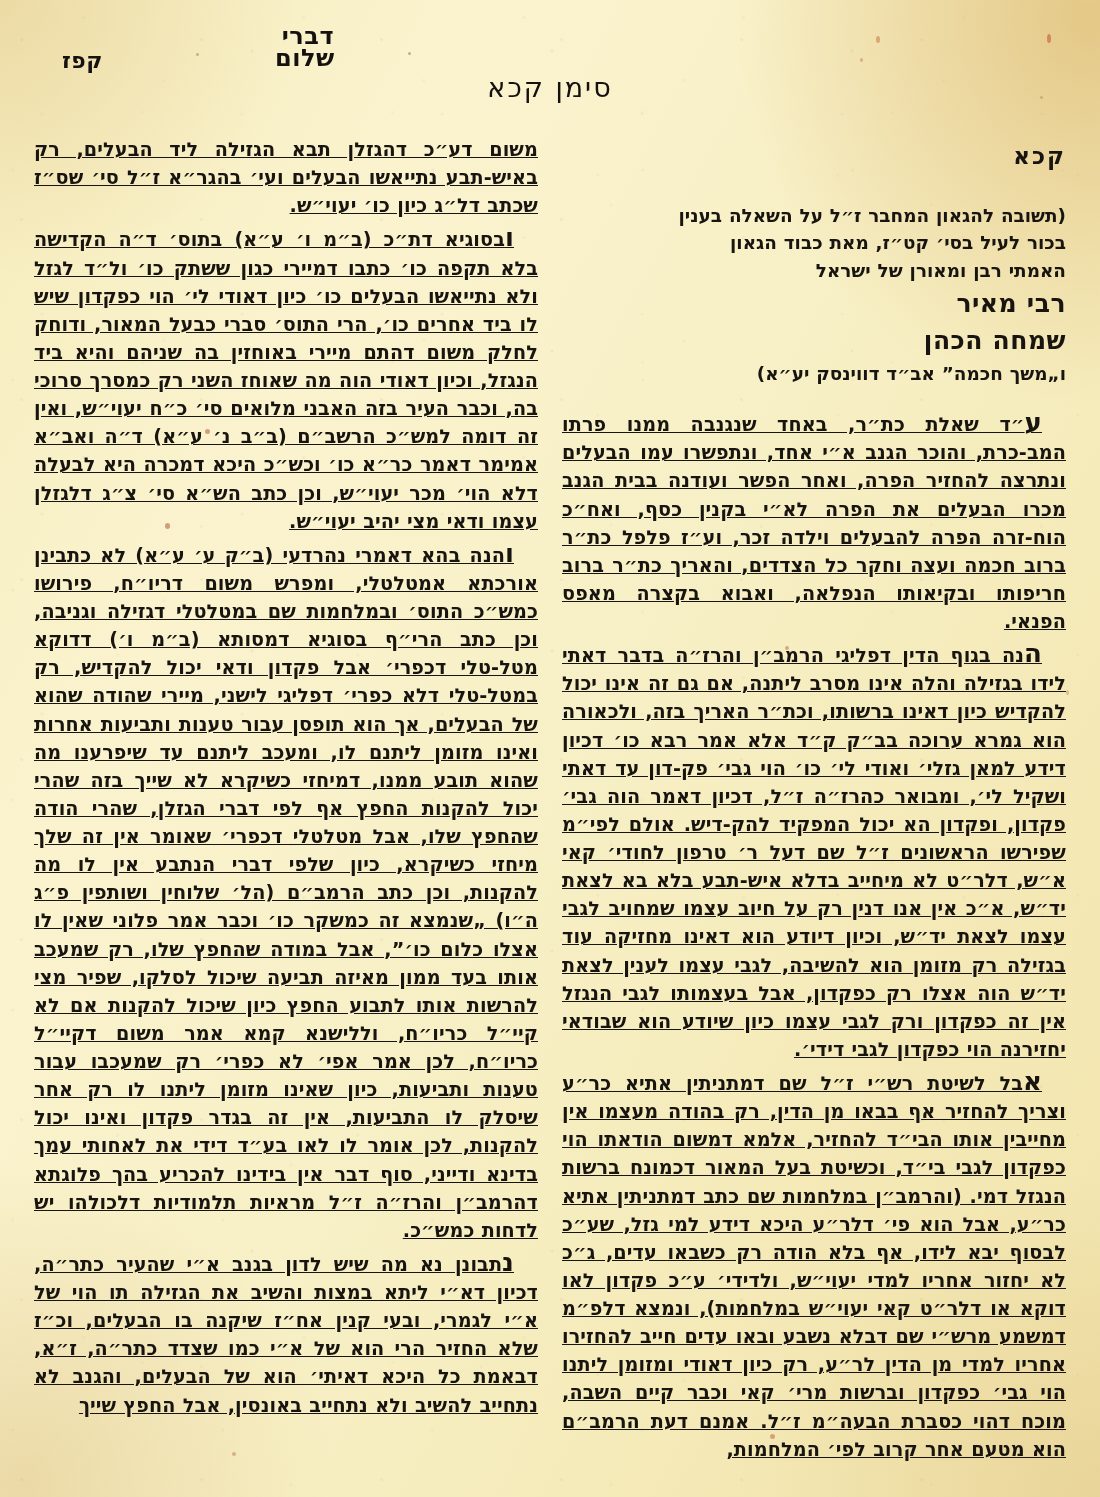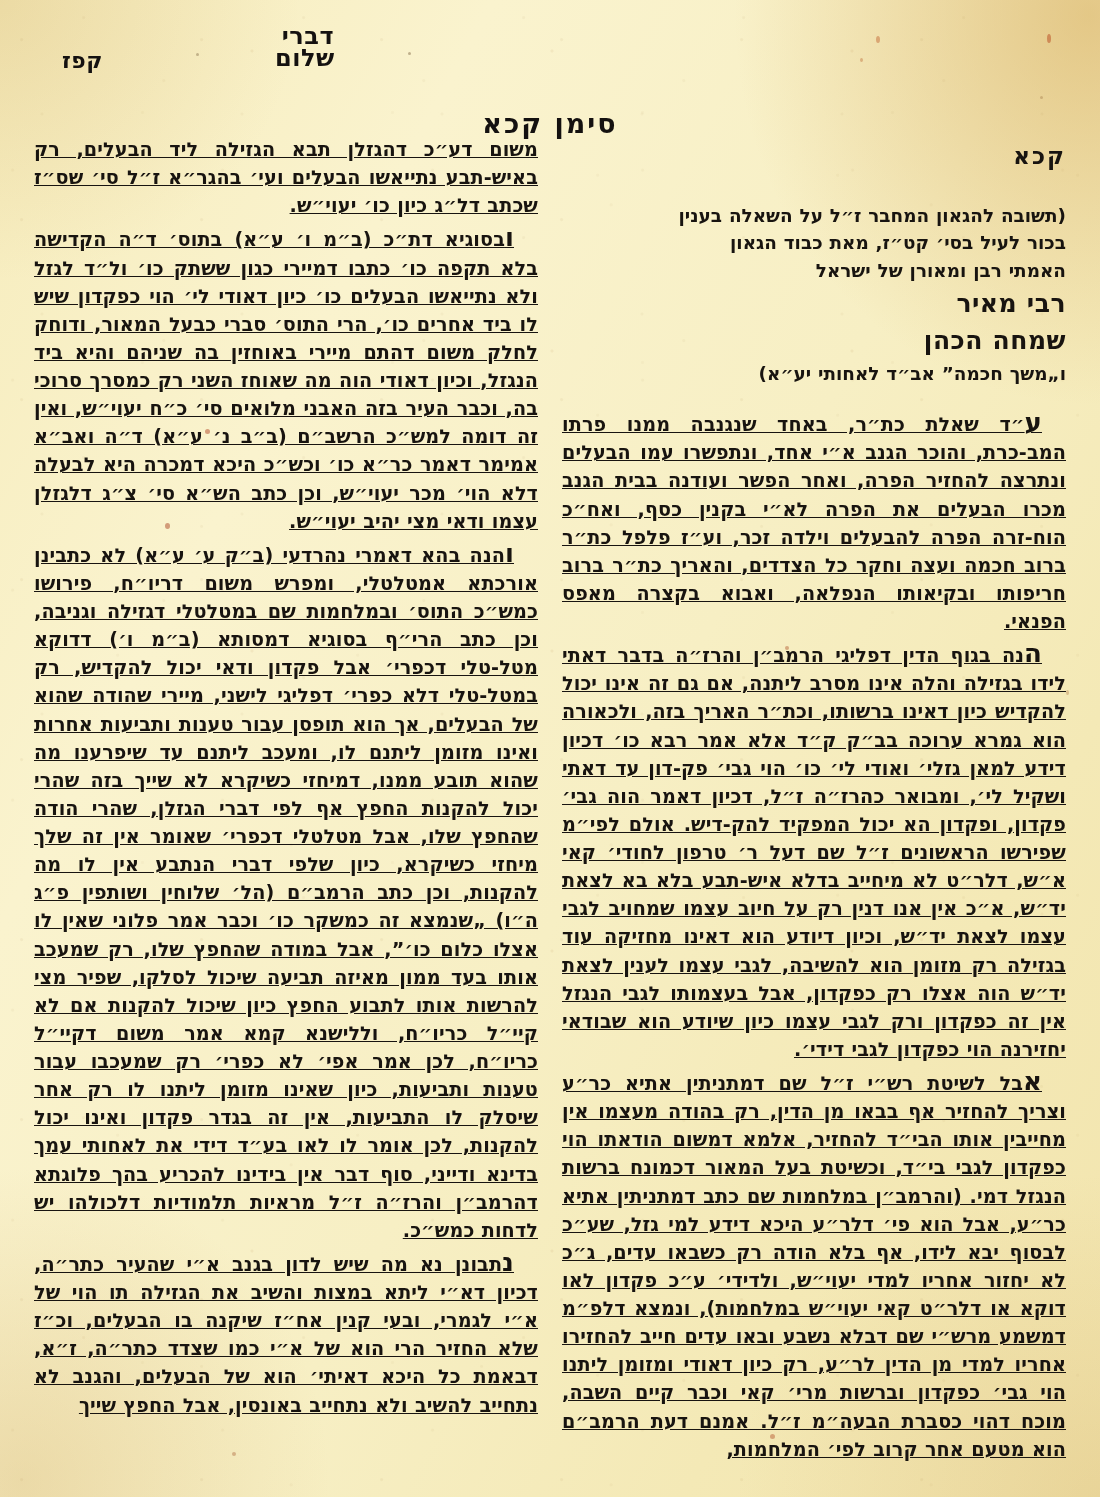--- a/index.html
+++ b/index.html
@@ -53,21 +53,21 @@
     font-weight:700;font-size:24px;letter-spacing:.5px;
     color:#141110;
   }
   .rh-right{right:766px;top:0;}        
   .rh-mid  {left:263px;top:22px;text-align:right;}      
   .rh-left {left:50px;top:26px;font-size:22px;} 
 
   
   .siman{
     position:absolute;top:72px;left:0;right:0;text-align:center;
-    font-weight:700;font-size:27px;letter-spacing:2px;color:#141110;margin-top:36px;
+    font-weight:400;font-size:27px;letter-spacing:2px;color:#141110;
   }
 
   
   .cols{position:absolute;top:128px;left:34px;right:34px;height:1350px;}
   .col{
     position:absolute;top:0;width:504px;height:1350px;
     font-size:19.2px;line-height:1.465;
     text-align:justify;text-align-last:right;
     font-weight:700;
     letter-spacing:.1px;
@@ -127,21 +127,21 @@
     <div class="col col-right">
 
       <div class="resp-num">קכא</div>
 
       <div class="subtitle">
         <span style="display: block;">(תשובה להגאון המחבר ז״ל על השאלה בענין</span>
         <span style="display: block;">בכור לעיל בסי׳ קט״ז, מאת כבוד הגאון</span>
         <span style="display: block;">האמתי רבן ומאורן של ישראל</span>
         <span class="big" style="display: block;">רבי מאיר</span>
         <span class="big" style="display: block;">שמחה הכהן</span>
-        <span style="display: block;">ו„משך חכמה” אב״ד לאחותי יע״א)</span>
+        <span style="display: block;">ו„משך חכמה” אב״ד דווינסק יע״א)</span>
       </div>
 
       <p class="para">
         <span class="ini">ע</span><span>״ד שאלת כת״ר, באחד שנגנבה ממנו פרתו המב-כרת, והוכר הגנב א״י אחד, ונתפשרו עמו הבעלים ונתרצה להחזיר הפרה, ואחר הפשר ועודנה בבית הגנב מכרו הבעלים את הפרה לא״י בקנין כסף, ואח״כ הוח-זרה הפרה להבעלים וילדה זכר, וע״ז פלפל כת״ר ברוב חכמה ועצה וחקר כל הצדדים, והאריך כת״ר ברוב חריפותו ובקיאותו הנפלאה, ואבוא בקצרה מאפס הפנאי.</span>
       </p>
 
       <p class="para">
         <span class="ini">ה</span><span>נה בגוף הדין דפליגי הרמב״ן והרז״ה בדבר דאתי לידו בגזילה והלה אינו מסרב ליתנה, אם גם זה אינו יכול להקדיש כיון דאינו ברשותו, וכת״ר האריך בזה, ולכאורה הוא גמרא ערוכה בב״ק ק״ד אלא אמר רבא כו׳ דכיון דידע למאן גזלי׳ ואודי לי׳ כו׳ הוי גבי׳ פק-דון עד דאתי ושקיל לי׳, ומבואר כהרז״ה ז״ל, דכיון דאמר הוה גבי׳ פקדון, ופקדון הא יכול המפקיד להק-דיש. אולם לפי״מ שפירשו הראשונים ז״ל שם דעל ר׳ טרפון לחודי׳ קאי א״ש, דלר״ט לא מיחייב בדלא איש-תבע בלא בא לצאת יד״ש, א״כ אין אנו דנין רק על חיוב עצמו שמחויב לגבי עצמו לצאת יד״ש, וכיון דיודע הוא דאינו מחזיקה עוד בגזילה רק מזומן הוא להשיבה, לגבי עצמו לענין לצאת יד״ש הוה אצלו רק כפקדון, אבל בעצמותו לגבי הנגזל אין זה כפקדון ורק לגבי עצמו כיון שיודע הוא שבודאי יחזירנה הוי כפקדון לגבי דידי׳.</span>
       </p>
 

